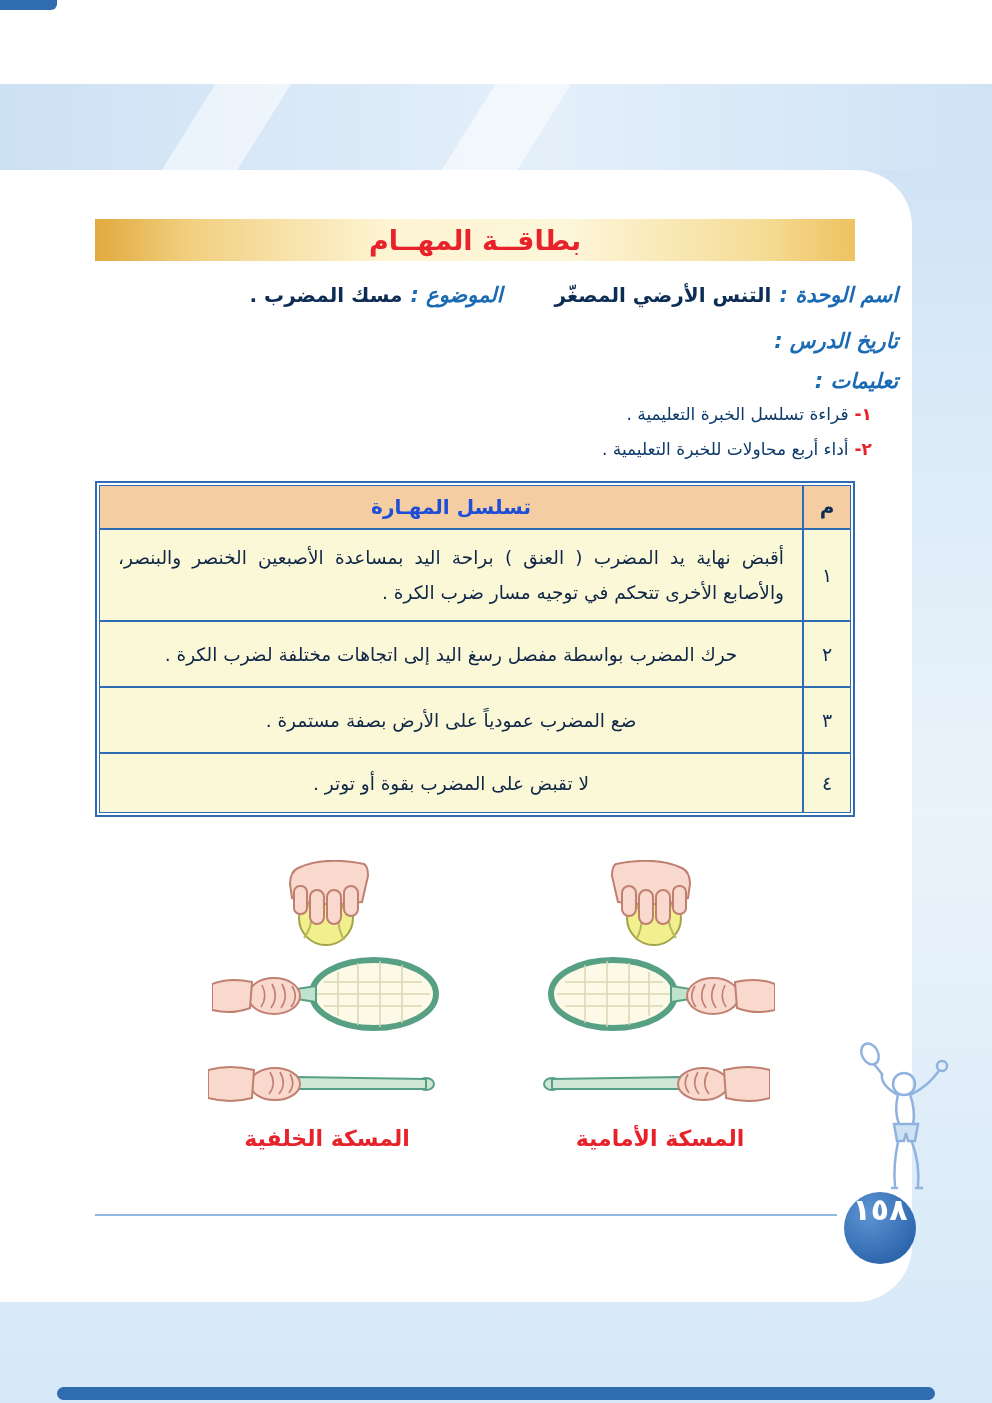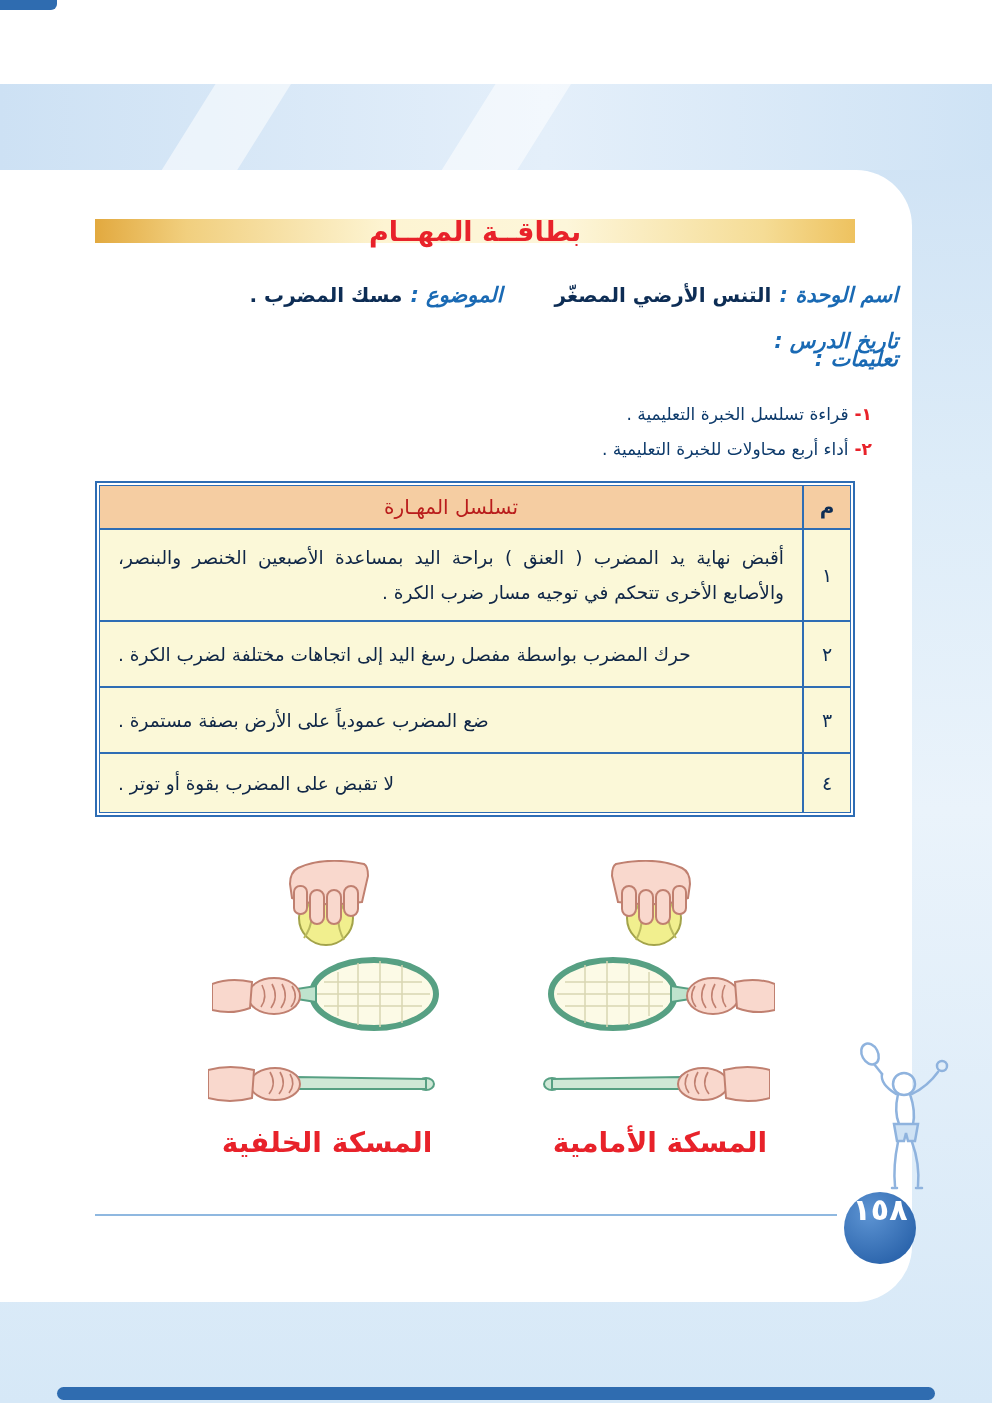--- a/index.html
+++ b/index.html
@@ -21,57 +21,57 @@
   .card{position:absolute;left:0;top:170px;width:912px;height:1132px;
     background:#fff;border-radius:0 56px 56px 0;}
   .bottom-bar{position:absolute;left:57px;top:1387px;width:878px;height:13px;
     background:#2f6cb0;border-radius:8px;}
   .divider{position:absolute;left:95px;top:1214px;width:742px;height:2px;background:#8fb8e0;}
   .page-circle{position:absolute;left:844px;top:1192px;width:72px;height:72px;border-radius:50%;
     background:radial-gradient(circle at 35% 30%,#5d94d3,#2d66ad 75%);
     color:#fff;display:flex;align-items:flex-start;justify-content:center;
     font-size:30px;font-weight:bold;}
   
-  .banner{position:absolute;left:95px;top:219px;width:760px;height:24px;
+  .banner{position:absolute;left:95px;top:219px;width:760px;height:42px;
     background:linear-gradient(90deg,#e2a93f 0%,#f1cf7e 12%,#fdf4d2 38%,#fdf6da 62%,#f5dc95 88%,#eec25f 100%);
     display:flex;align-items:center;justify-content:center;}
   .banner-title{color:#e8222a;font-size:27px;font-weight:bold;letter-spacing:1px;}
   
   .meta-line{position:absolute;direction:rtl;white-space:nowrap;}
   .meta1{right:94px;top:283px;display:flex;gap:52px;}
   .meta-group{display:flex;gap:8px;align-items:baseline;}
   .lbl{color:#1a6ab4;font-weight:bold;font-size:21px;font-style:italic;}
   .val{color:#0d2d55;font-size:20px;font-weight:bold;}
   .meta2{right:94px;top:329px;margin-left:12px;}
-  .meta3{right:94px;top:347px;margin-left:22px;}
+  .meta3{right:94px;top:369px;margin-left:22px;}
   .instr{position:absolute;right:120px;direction:rtl;font-size:17px;color:#0d3a6b;white-space:nowrap;}
   .instr .num{color:#e8222a;font-weight:bold;margin-left:6px;}
   .i1{top:404px;} .i2{top:439px;}
   
   .skill-table{position:absolute;left:95px;top:481px;width:760px;
     border:2px solid #2e6db4;background:#fff;padding:2px;box-sizing:border-box;}
   .skill-table-inner{border:1px solid #2e6db4;}
   .thead{display:flex;direction:rtl;background:#f5cda2;min-height:42px;}
   .th-num{width:46px;display:flex;align-items:center;justify-content:center;
     border-left:2px solid #2e6db4;font-weight:bold;font-size:20px;color:#0d2d55;}
   .th-skill{flex:1;display:flex;align-items:center;justify-content:center;
-    font-weight:normal;font-size:20px;color:#b91c1c;letter-spacing:1px;}
+    font-weight:bold;font-size:20px;color:#1d4ed8;letter-spacing:1px;}
   .trow{display:flex;direction:rtl;border-top:2px solid #2e6db4;background:#fbf8d8;}
   .td-num{width:46px;display:flex;align-items:center;justify-content:center;
     border-left:2px solid #2e6db4;font-size:19px;color:#0d2d55;}
-  .td-text{flex:1;display:flex;align-items:center;justify-content:flex-end;
+  .td-text{flex:1;display:flex;align-items:center;justify-content:center;
     padding:10px 18px;font-size:18.5px;color:#0f2646;line-height:1.9;}
   .td-text.justify p{text-align:justify;margin:0;}
   .td-text.center p{text-align:center;margin:0;}
   .r1{min-height:86px;} .r2{min-height:64px;} .r3{min-height:64px;} .r4{min-height:58px;}
   
   .fig{position:absolute;}
   .mirror svg{transform:scaleX(-1);}
   .fig-label{position:absolute;width:230px;text-align:center;color:#e8222a;
-    font-weight:bold;font-size:28px;}
+    font-weight:bold;font-size:22px;}
   .lab-right{left:545px;top:1126px;}
   .lab-left{left:212px;top:1126px;}
   .player{position:absolute;left:856px;top:1032px;}
 </style>
 </head>
 <body>
 
 <div class="page">
 
   <div class="blue-bg"></div>

